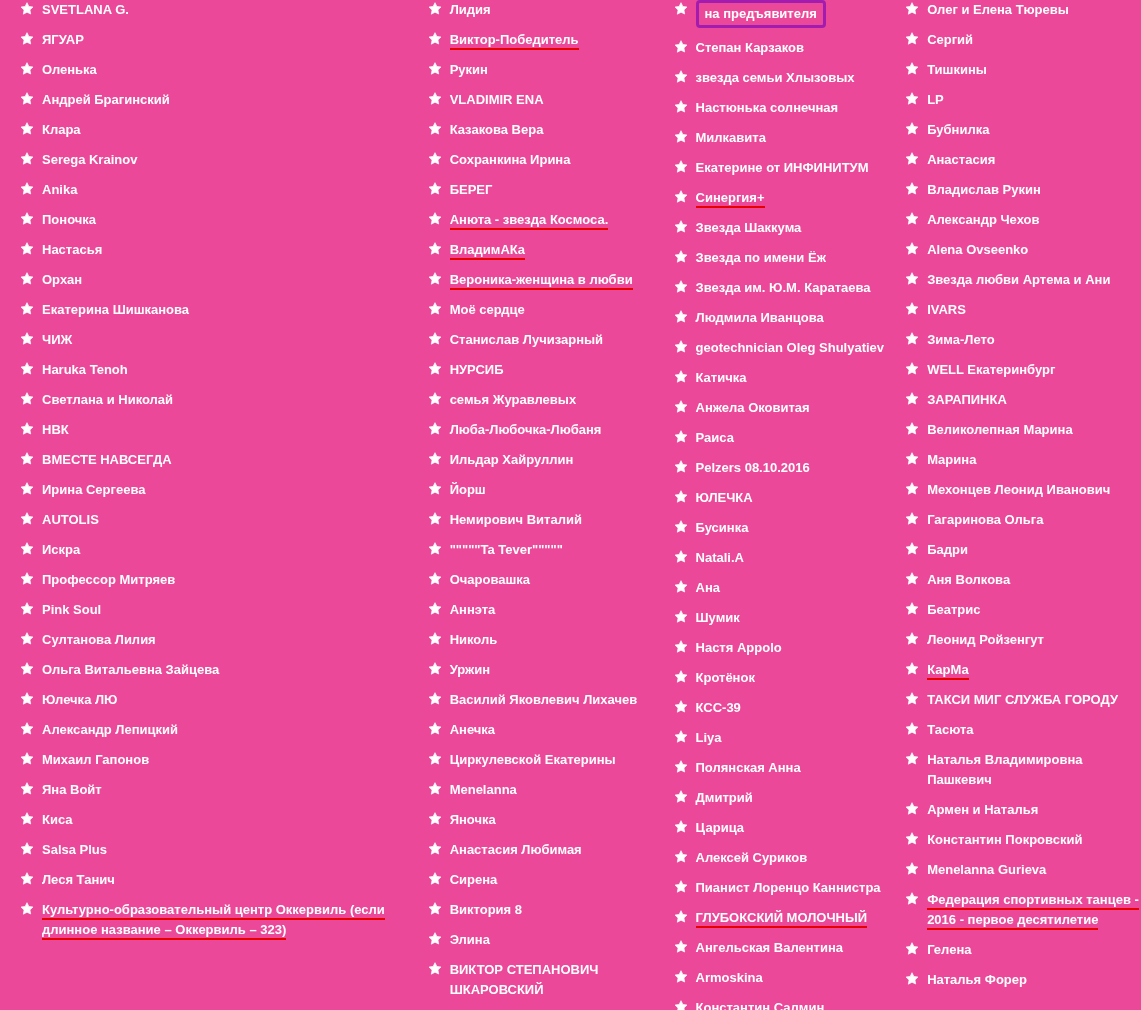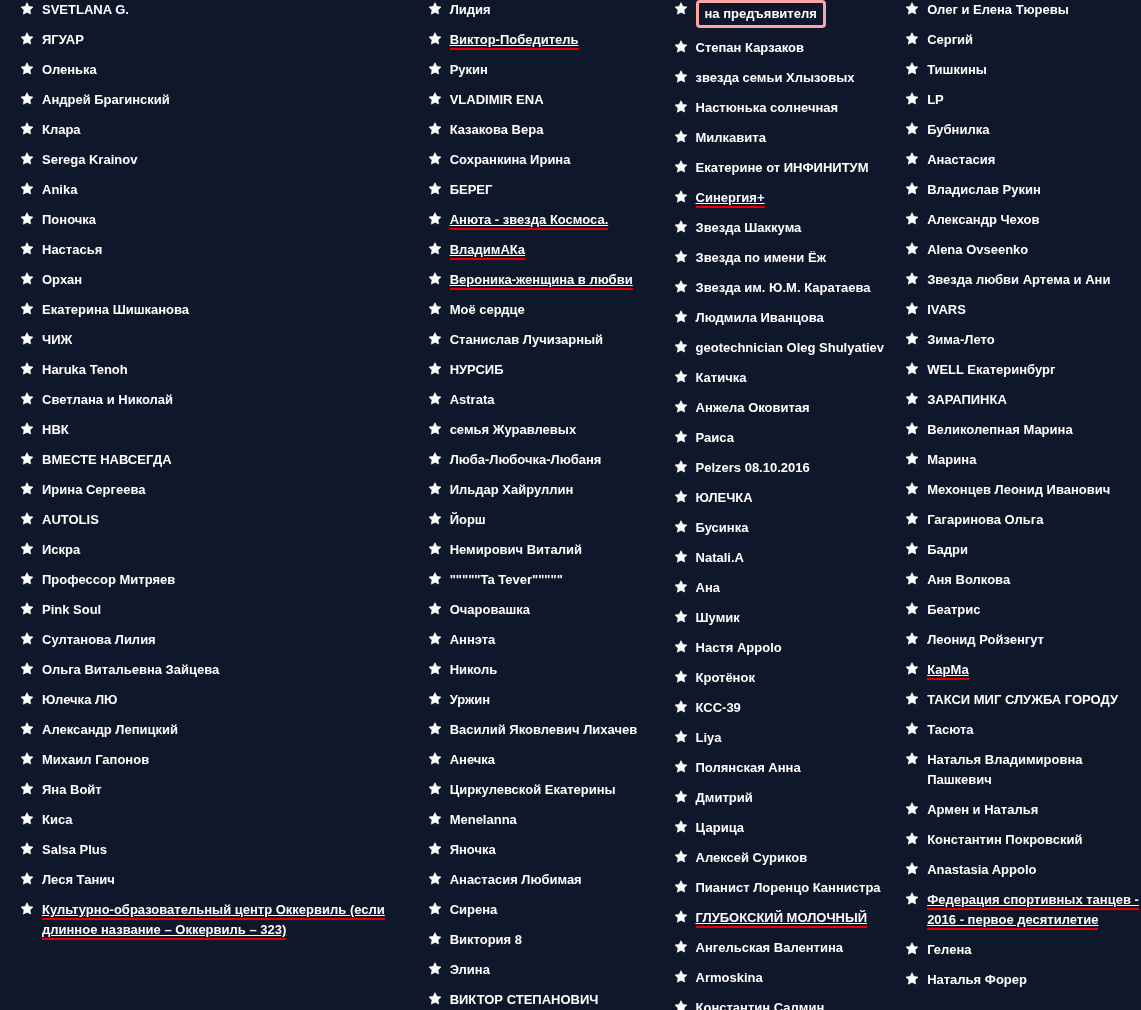--- a/index.html
+++ b/index.html
@@ -1,29 +1,29 @@
 <!DOCTYPE html>
 <html><head>
 <meta charset="utf-8">
 <style>
   html,body{margin:0;padding:0;background:#000;color:#fff;font-family:Verdana,Geneva,sans-serif;font-size:13px;}
-  .wrap{width:1141px;height:1010px;overflow:hidden;position:relative;background:#0f172a;}
+  .wrap{width:1141px;height:1010px;overflow:hidden;position:relative;background:#ec4899;}
   .cols{display:flex;flex-direction:row;align-items:flex-start;}
   .col{display:flex;flex-direction:column;padding-top:0;}
   .c1{width:420px;padding-left:18px;}
   .c2{width:250px;padding-left:8px;}
   .c3{width:235px;padding-left:8px;}
   .c4{width:250px;padding-left:8px;}
   .item{display:flex;align-items:flex-start;margin:0 0 10px 0;line-height:20px;min-height:20px;}
   .multiline{align-items:flex-start;}
   .star{flex:0 0 auto;width:18px;height:18px;margin-right:6px;display:flex;align-items:center;justify-content:center;}
   .star svg{width:16px;height:16px;display:block;}
   .label{flex:1 1 auto;color:#fff;font-weight:bold;white-space:normal;}
-  .ul-red{border-bottom:2px solid #e60000;display:inline;padding-bottom:1px;text-decoration:underline;}
-  .box-red{border:3px solid #fca5a5;border-radius:4px;padding:2px 6px;display:inline-block;line-height:18px;}
+  .ul-red{border-bottom:2px solid #e60000;display:inline;padding-bottom:1px;}
+  .box-red{border:3px solid #a21caf;border-radius:4px;padding:2px 6px;display:inline-block;line-height:18px;}
 </style>
 </head>
 <body>
 <div class="wrap">
 
 <div class="cols" id="cols">
       <div class="col c1">
         <div class="item">
           <span class="star">
             <svg viewBox="0 0 24 24">
@@ -377,28 +377,20 @@
             </svg>
           </span>
           <span class="label">НУРСИБ</span>
         </div>
         <div class="item">
           <span class="star">
             <svg viewBox="0 0 24 24">
               <path fill="#fff" stroke="#fff" stroke-width="1" d="M12 2.5l2.76 5.6 6.18.9-4.47 4.36 1.06 6.15L12 16.9l-5.53 2.9 1.06-6.15L3.06 9l6.18-.9L12 2.5z"></path>
             </svg>
           </span>
-          <span class="label">Astrata</span>
-        </div>
-        <div class="item">
-          <span class="star">
-            <svg viewBox="0 0 24 24">
-              <path fill="#fff" stroke="#fff" stroke-width="1" d="M12 2.5l2.76 5.6 6.18.9-4.47 4.36 1.06 6.15L12 16.9l-5.53 2.9 1.06-6.15L3.06 9l6.18-.9L12 2.5z"></path>
-            </svg>
-          </span>
           <span class="label">семья Журавлевых</span>
         </div>
         <div class="item">
           <span class="star">
             <svg viewBox="0 0 24 24">
               <path fill="#fff" stroke="#fff" stroke-width="1" d="M12 2.5l2.76 5.6 6.18.9-4.47 4.36 1.06 6.15L12 16.9l-5.53 2.9 1.06-6.15L3.06 9l6.18-.9L12 2.5z"></path>
             </svg>
           </span>
           <span class="label">Люба-Любочка-Любаня</span>
         </div>
@@ -1045,21 +1037,21 @@
             </svg>
           </span>
           <span class="label">Константин Покровский</span>
         </div>
         <div class="item">
           <span class="star">
             <svg viewBox="0 0 24 24">
               <path fill="#fff" stroke="#fff" stroke-width="1" d="M12 2.5l2.76 5.6 6.18.9-4.47 4.36 1.06 6.15L12 16.9l-5.53 2.9 1.06-6.15L3.06 9l6.18-.9L12 2.5z"></path>
             </svg>
           </span>
-          <span class="label">Anastasia Appolo</span>
+          <span class="label">Menelanna Gurieva</span>
         </div>
         <div class="item multiline">
           <span class="star">
             <svg viewBox="0 0 24 24">
               <path fill="#fff" stroke="#fff" stroke-width="1" d="M12 2.5l2.76 5.6 6.18.9-4.47 4.36 1.06 6.15L12 16.9l-5.53 2.9 1.06-6.15L3.06 9l6.18-.9L12 2.5z"></path>
             </svg>
           </span>
           <span class="label"><span class="ul-red">Федерация спортивных танцев - 2016 - первое десятилетие</span></span>
         </div>
         <div class="item">

